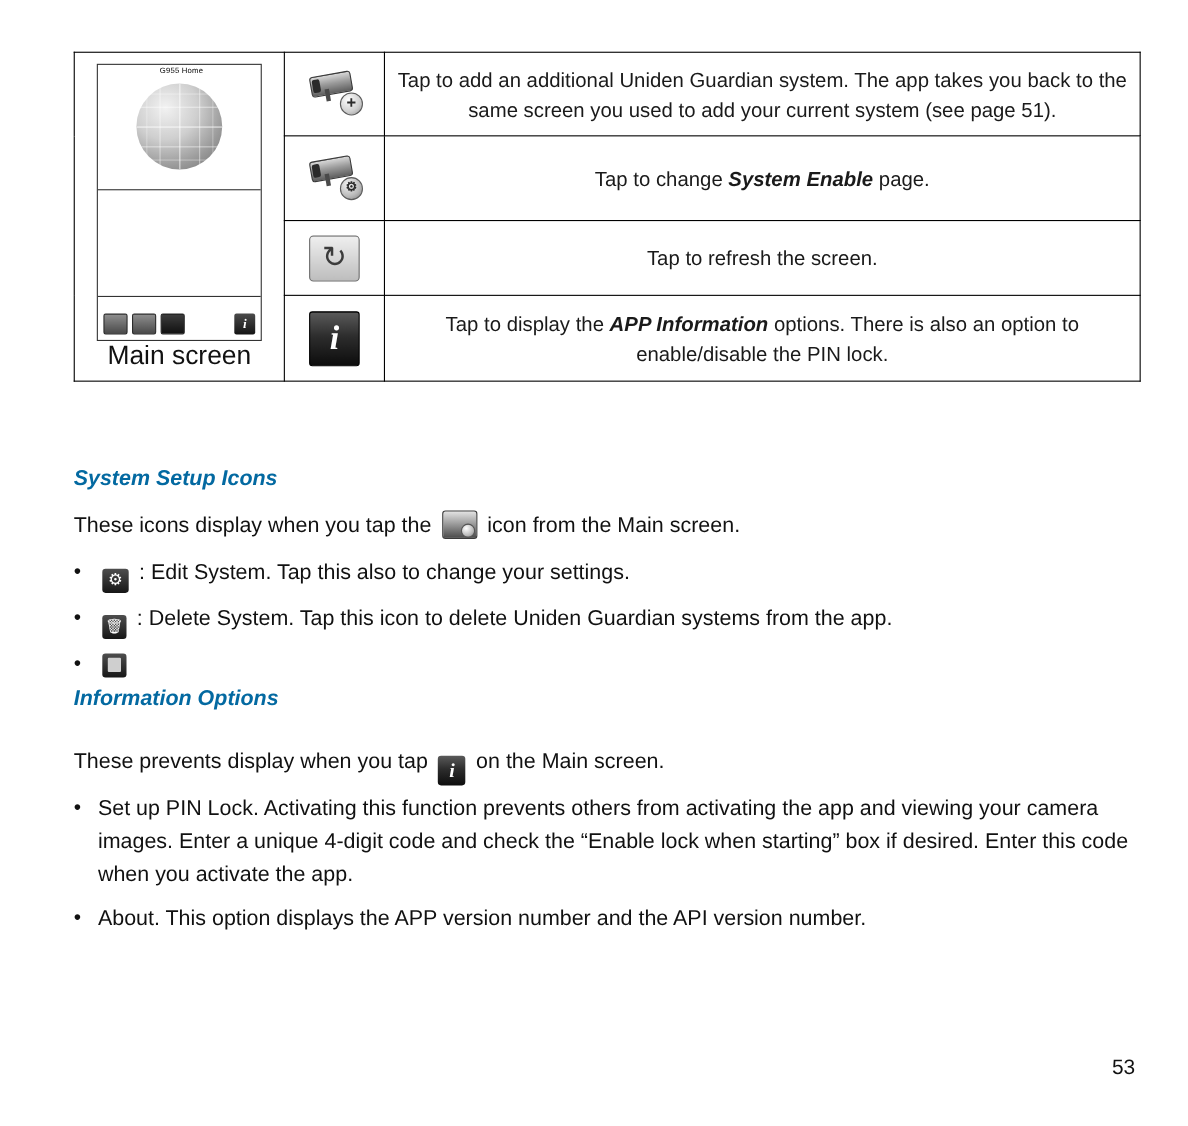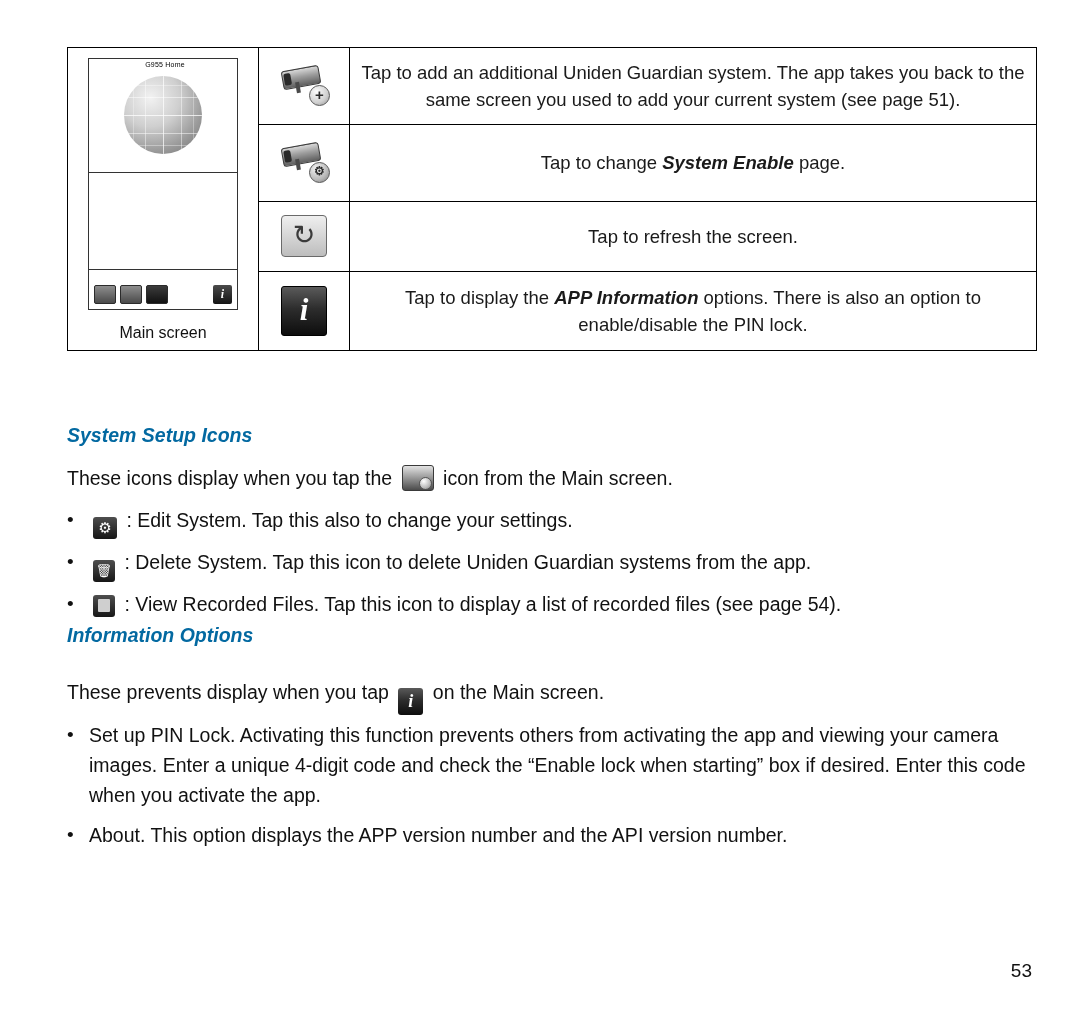--- a/index.html
+++ b/index.html
@@ -134,22 +134,21 @@
     border-radius: 2px;
     color: #fff;
     font-size: 12px;
     font-style: italic;
     font-weight: bold;
     line-height: 19px;
     text-align: center;
     font-family: "Liberation Serif", serif;
   }
   .phone-caption {
-    margin-top: 14px;
-    font-size: 16px;
+    font-size: 24px;
     color: #111;
     font-family: "Liberation Sans", sans-serif;
   }
 
   
   .cam-icon {
     display: inline-block;
     width: 56px;
     height: 44px;
     position: relative;
@@ -424,21 +423,20 @@
   <span class="bullet-text">
     <span class="inline-icon ii-trash">🗑</span>
     <span>: Delete System. Tap this icon to delete Uniden Guardian systems from the app.</span>
   </span>
 </div>
 
 <div class="bullet-row" style="left:67px; top:589px; width:950px;">
   <span class="bullet-dot">•</span>
   <span class="bullet-text">
     <span class="inline-icon ii-file"></span>
-    <span>: View Recorded Files. Tap this icon to display a list of recorded files (see page 54).</span>
   </span>
 </div>
 
 <div class="section-head" style="left:67px; top:624px;">Information Options</div>
 
 <div class="para" style="left:67px; top:677px; width:900px;">
   <span>These prevents display when you tap</span>
   <span class="inline-icon ii-info">i</span>
   <span>on the Main screen.</span>
 </div>

